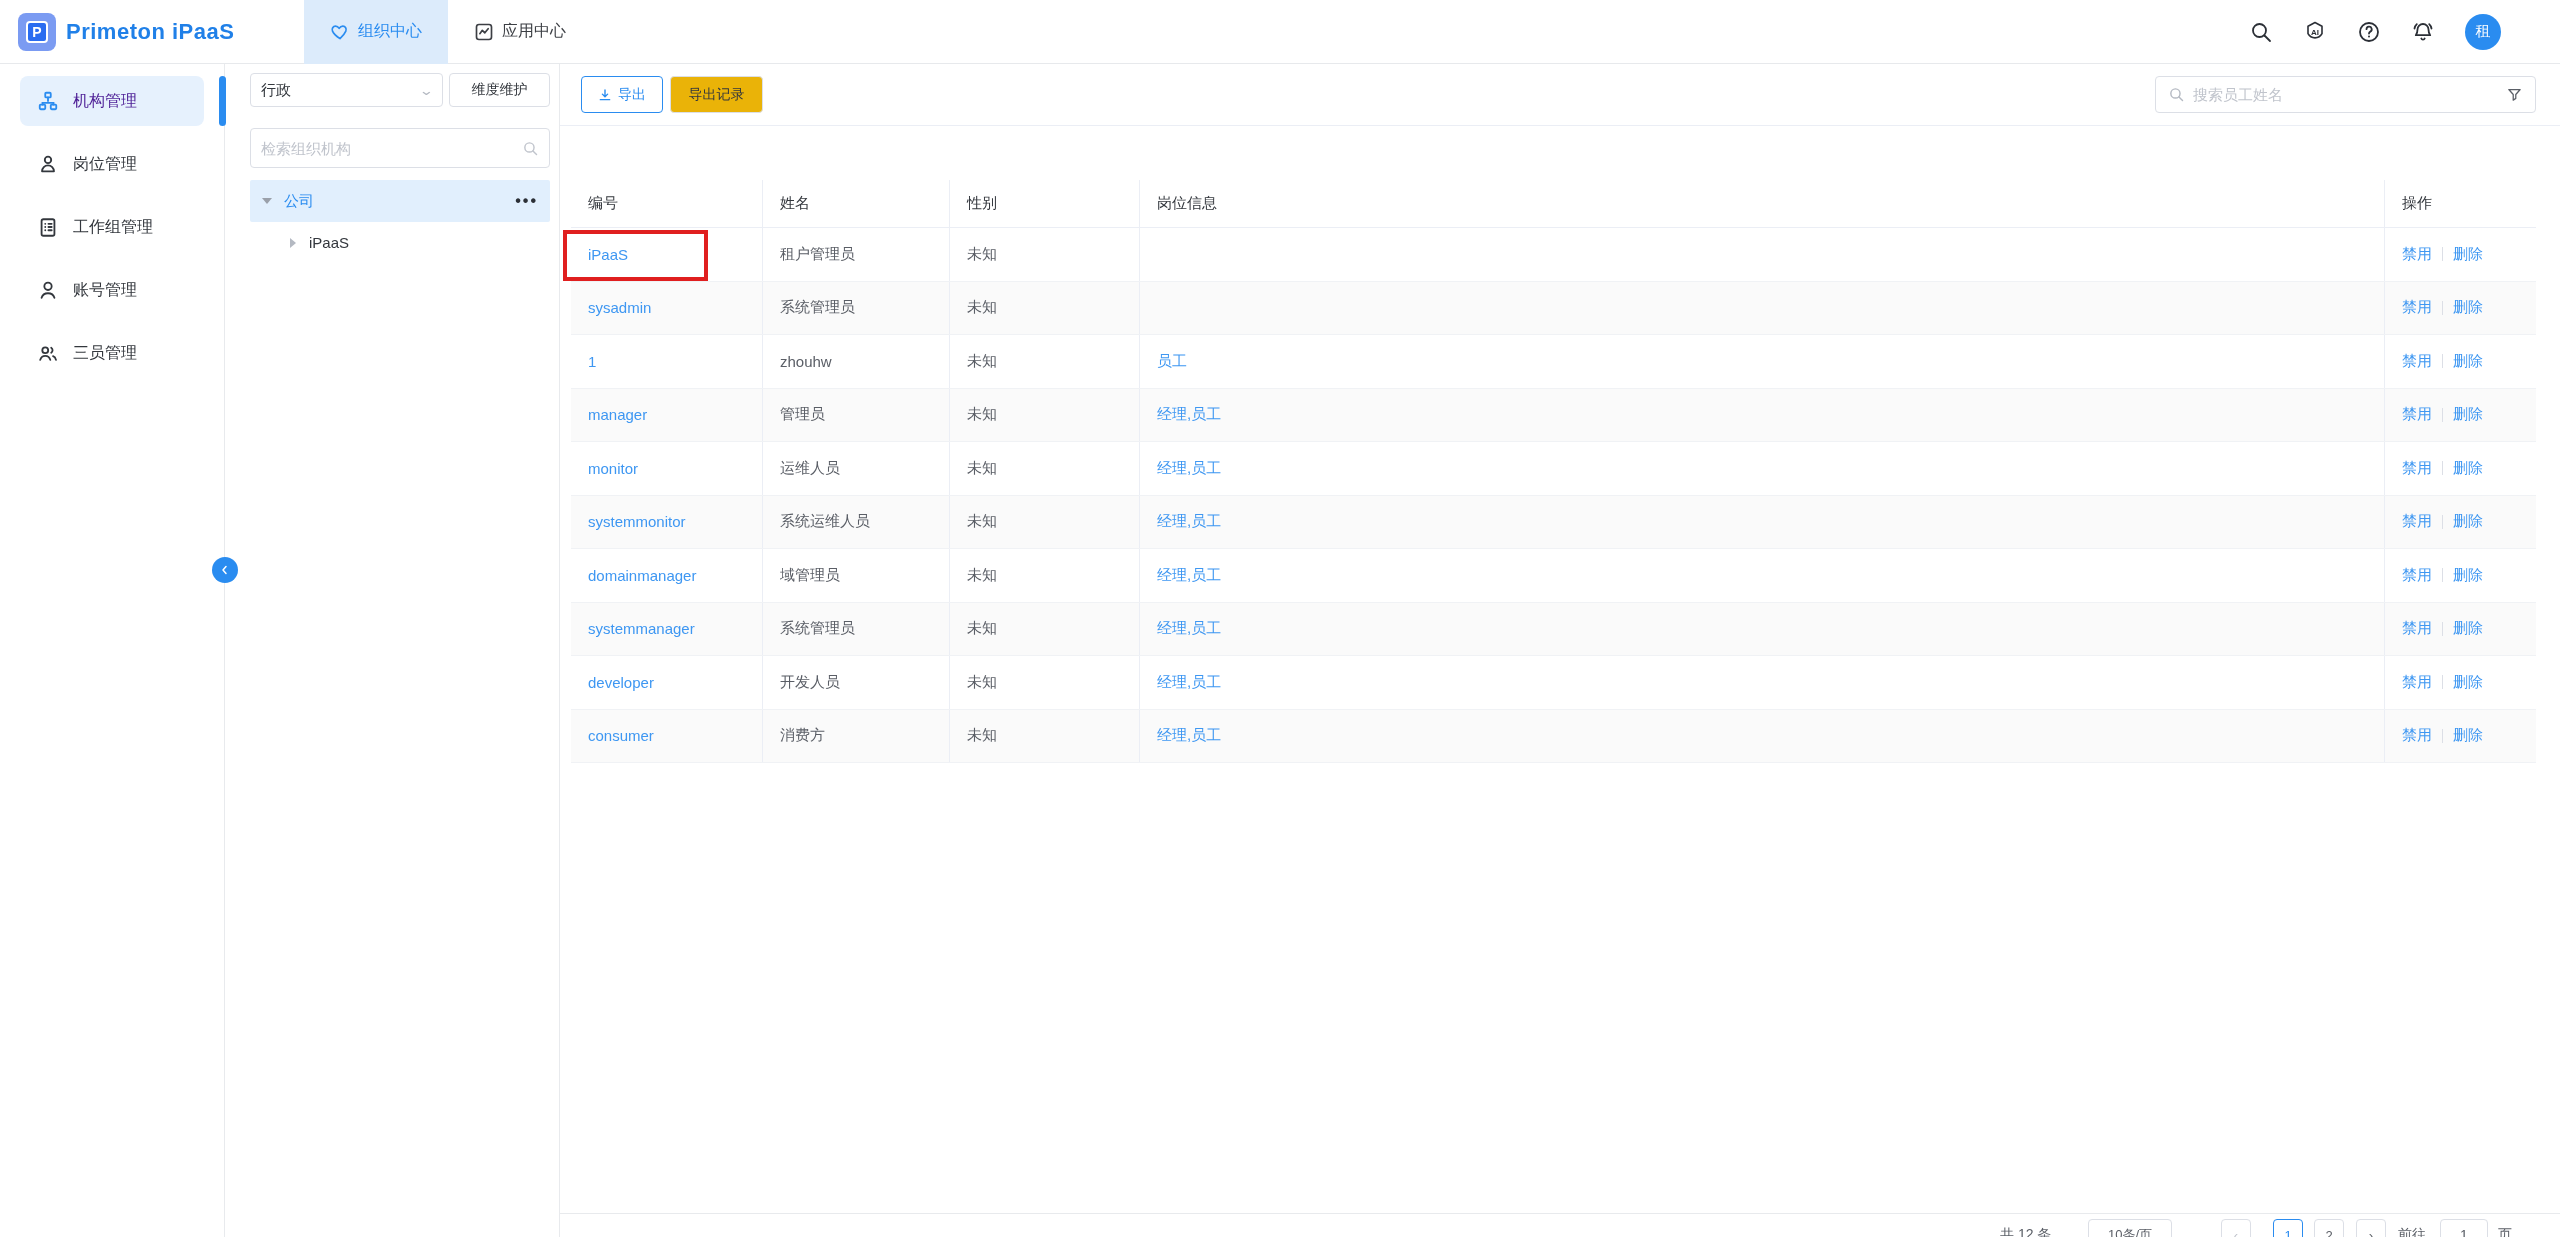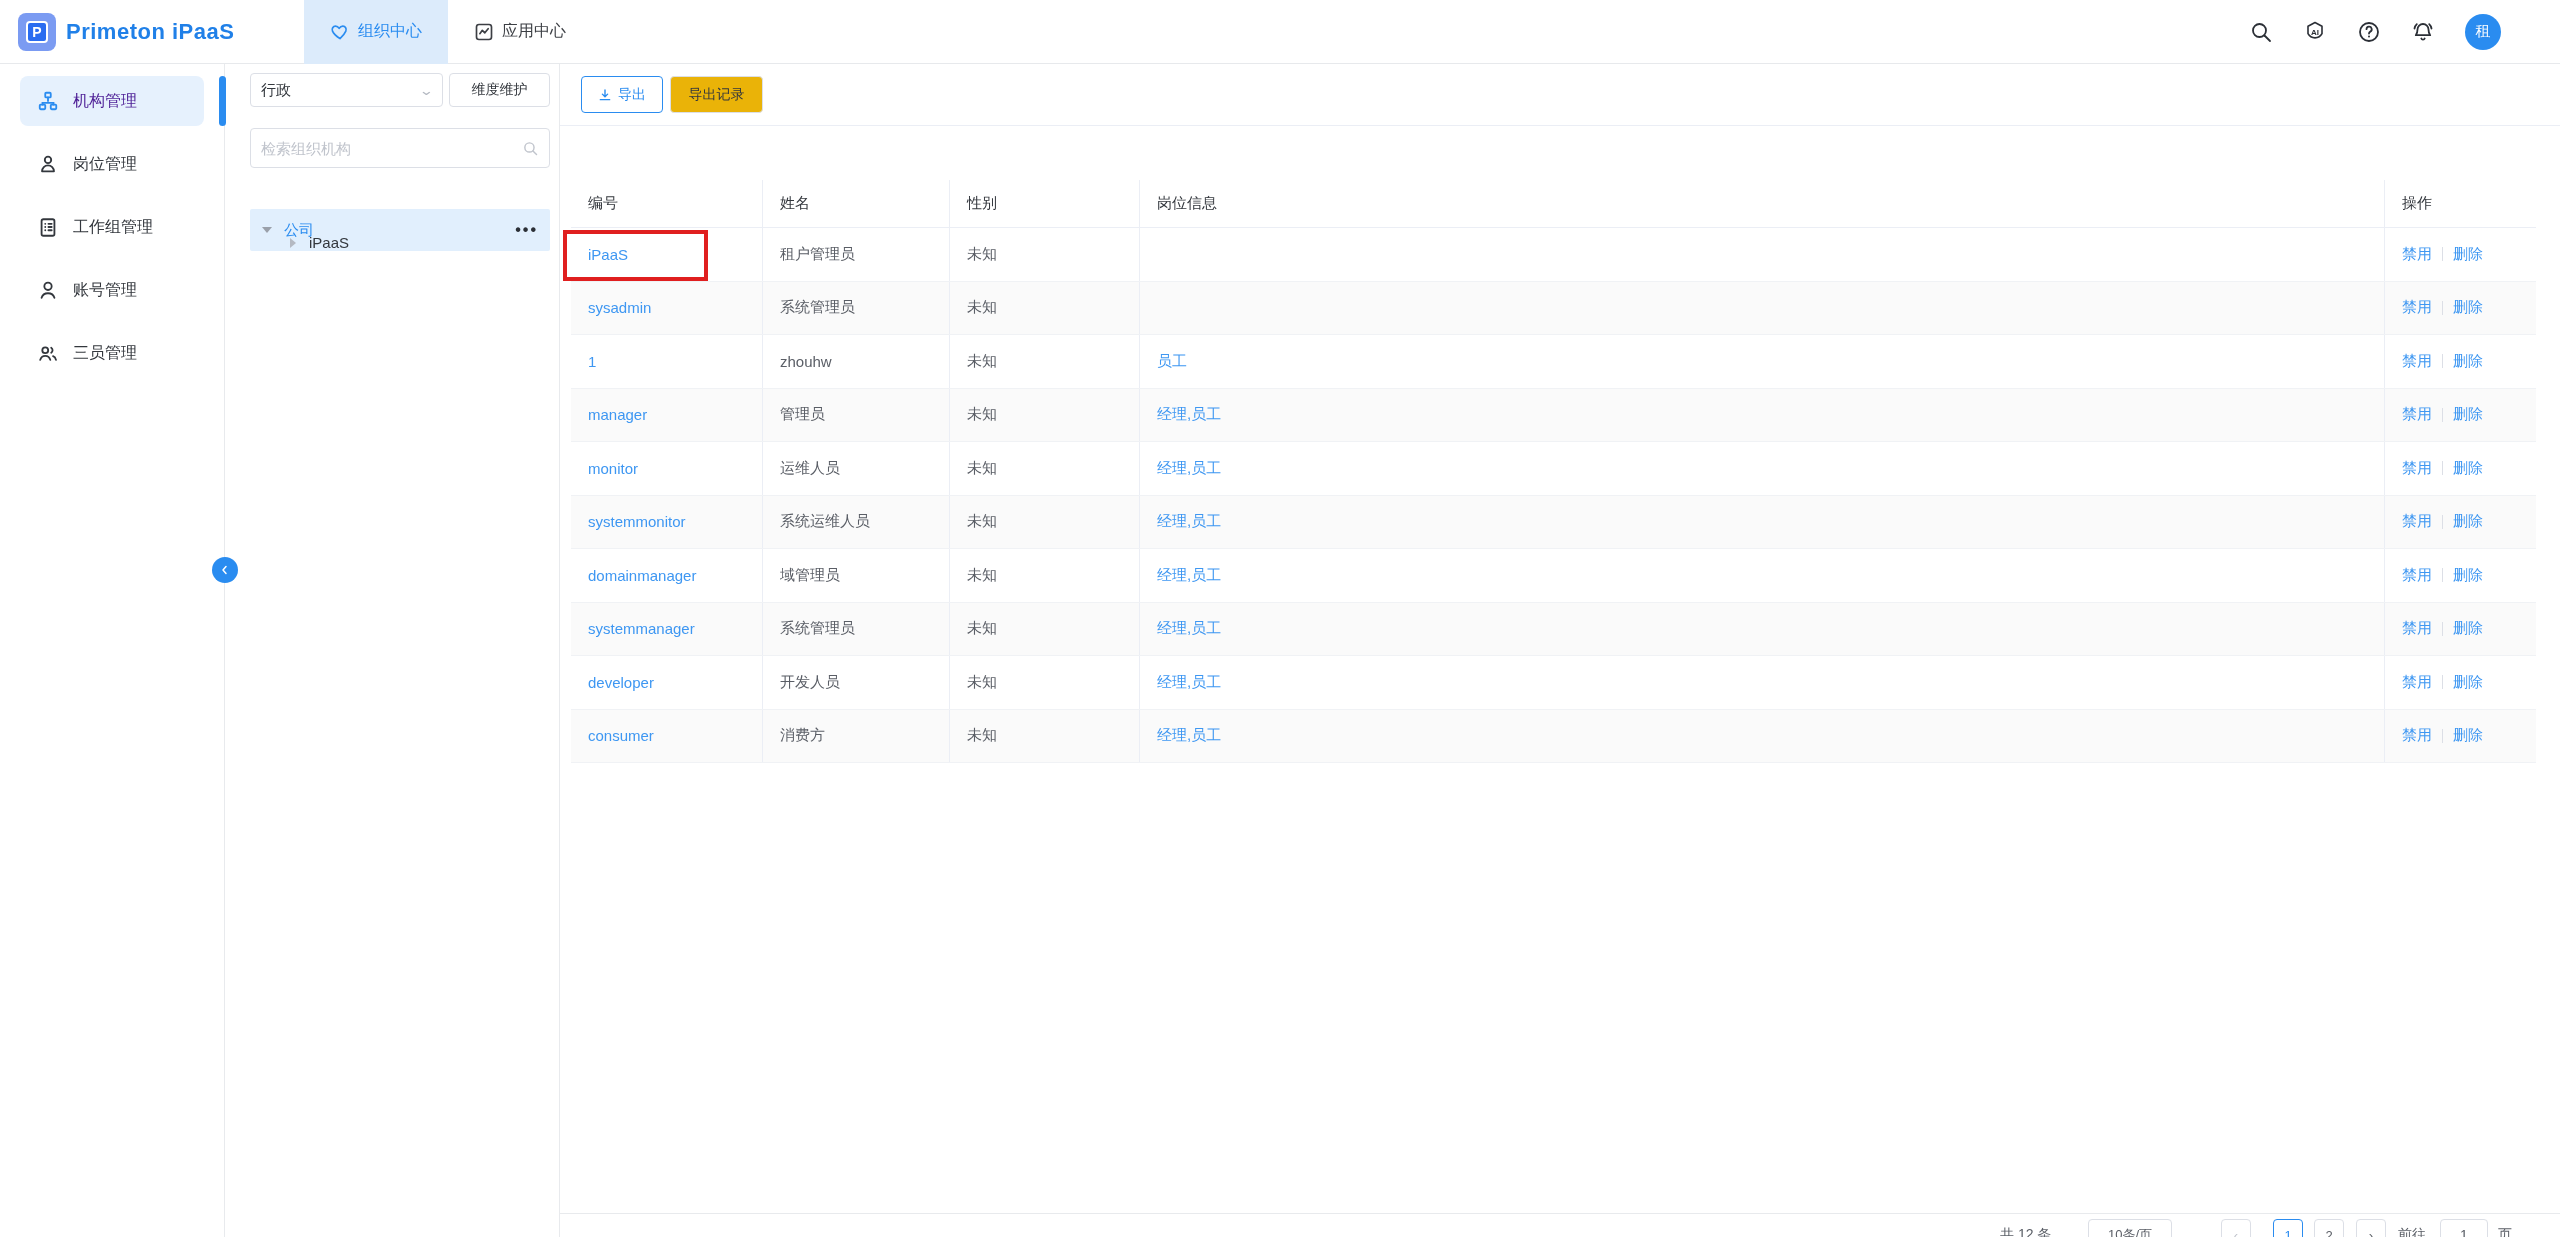--- a/index.html
+++ b/index.html
@@ -49,21 +49,21 @@
   .dim-btn { position:absolute; left:224px; top:9px; width:101px; height:34px; border:1px solid #dcdfe6;
     border-radius:4px; background:#fff; font-size:14px; color:#33373d; cursor:pointer;
     display:flex; align-items:center; justify-content:center; font-family:inherit; }
   .org-search { position:absolute; left:25px; top:64px; width:300px; height:40px; border:1px solid #dcdfe6;
     border-radius:4px; display:flex; align-items:center; padding:0 10px; }
   .org-search input { border:none; outline:none; flex:1; font-size:15px; color:#33373d; font-family:inherit; }
   .org-search input::placeholder { color:#c0c4cc; }
   .org-search svg { color:#c0c4cc; flex:0 0 auto; }
   .tree-row { position:absolute; left:25px; width:300px; height:42px; display:flex; align-items:center;
     font-size:15px; cursor:pointer; }
-  .tree-root { top:116px; background:#e1effd; color:#2a8cf0; border-radius:2px; padding:0 12px;margin-top:29px; }
+  .tree-root { top:116px; background:#e1effd; color:#2a8cf0; border-radius:2px; padding:0 12px; }
   .tree-root .caret-down { width:0; height:0; border-left:5px solid transparent; border-right:5px solid transparent;
     border-top:6px solid #9aa0aa; margin-right:12px; }
   .tree-root .more { margin-left:auto; color:#2b2f36; font-size:16px; letter-spacing:2px; font-weight:bold; }
   .tree-child { top:158px; height:41px; color:#33373d; padding-left:40px; }
   .tree-child .caret-right { width:0; height:0; border-top:5px solid transparent; border-bottom:5px solid transparent;
     border-left:6px solid #b4b9c2; margin-right:13px; }
 
   
   .main { position:absolute; left:560px; top:64px; width:2000px; height:1173px; background:#fff; }
   .content-tabs { height:54px; border-bottom:1px solid #e4e7ed; display:flex; padding-left:13px; }
@@ -249,20 +249,30 @@
 
   <div class="toolbar">
     <button class="btn-export">
       <svg width="14" height="14" viewBox="0 0 24 24" fill="none" stroke="#2a8cf0" stroke-width="2.4">
         <path d="M12 3.5v11M7.5 10.5l4.5 4.5 4.5-4.5M4 20h16" stroke-linecap="round" stroke-linejoin="round"></path>
       </svg>
       <span>导出</span>
     </button>
     <button class="btn-export-log">导出记录</button>
 
+    <div class="emp-search">
+      <svg width="17" height="17" viewBox="0 0 24 24" fill="none" stroke="currentColor" stroke-width="2">
+        <circle cx="10.5" cy="10.5" r="6.5"></circle>
+          <line x1="15.5" y1="15.5" x2="20.5" y2="20.5" stroke-linecap="round"></line>
+      </svg>
+      <input placeholder="搜索员工姓名" style="">
+      <svg width="17" height="17" viewBox="0 0 24 24" fill="none" stroke="#5a5e66" stroke-width="1.8">
+        <path d="M4 5h16l-6.2 7v5.5L10.2 20v-8z" stroke-linejoin="round"></path>
+      </svg>
+    </div>
   </div>
 
   <div class="table">
     <div class="tr thead">
       <div class="td c1">编号</div>
       <div class="td c2">姓名</div>
       <div class="td c3">性别</div>
       <div class="td c4">岗位信息</div>
       <div class="td c5">操作</div>
     </div>

